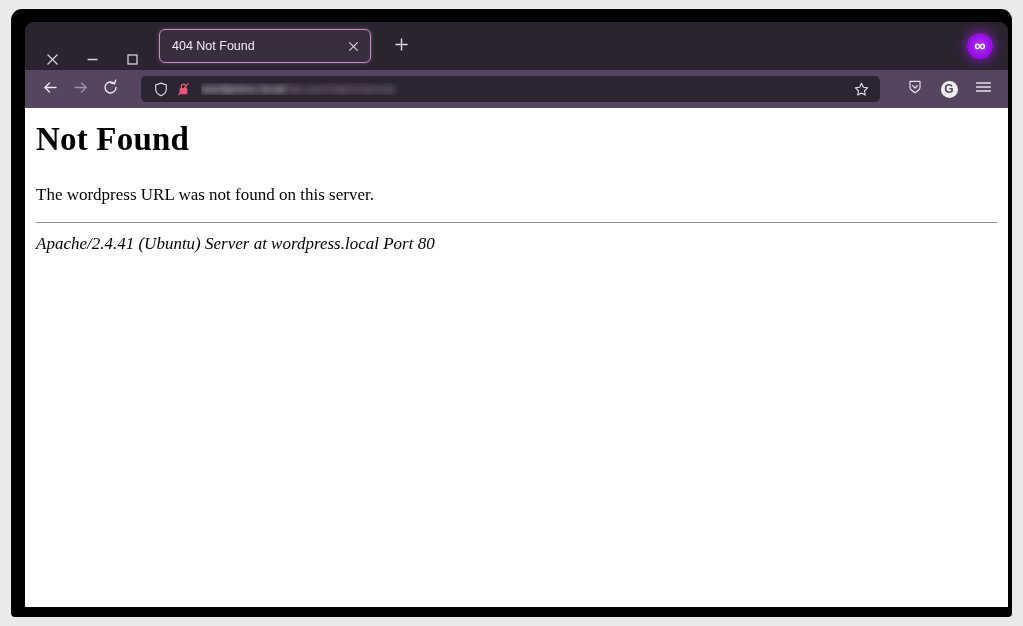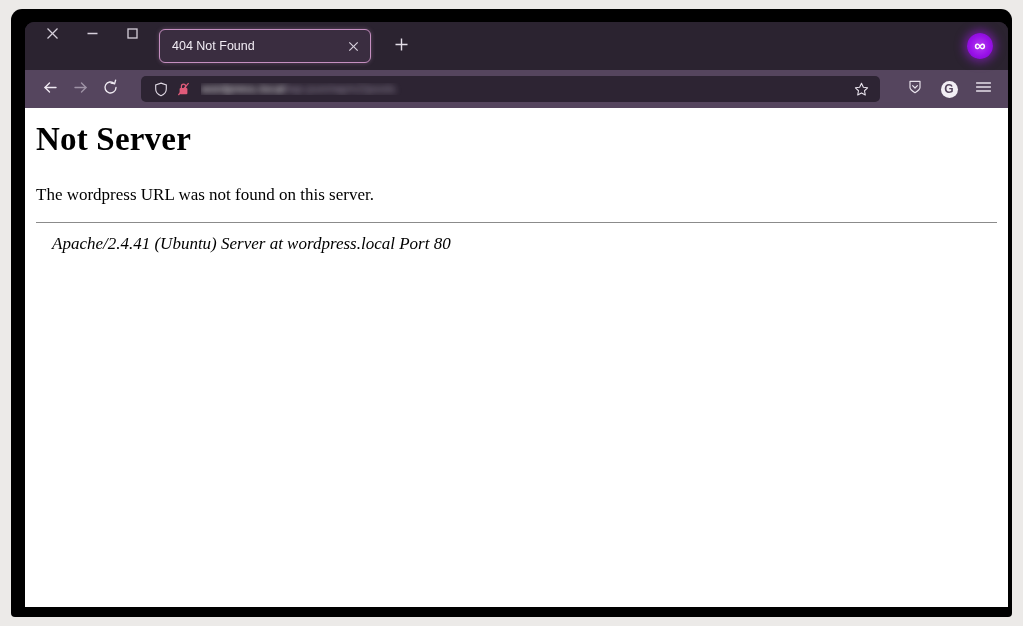--- a/index.html
+++ b/index.html
@@ -40,21 +40,21 @@
     background: #2b2330;
     display: flex;
     flex-direction: column;
   }
 
   
   #titlebar {
     height: 48px;
     background: #2b2330;
     display: flex;
-    align-items: flex-start;
+    align-items: flex-end;
     flex: none;
     position: relative;
   }
 
   .wincontrols {
     display: flex;
     align-items: center;
     gap: 18px;
     padding-left: 16px;
     padding-right: 10px;
@@ -264,21 +264,21 @@
   }
   #content-rule {
     border: none;
     border-top: 1px solid #8b8b8b;
     margin: 17px 0 0 0;
     height: 0;
   }
   #server-signature {
     font-style: italic;
     font-size: 17px;
-    margin: 11px 0 0 16px;
+    margin: 11px 0 0 0;
     line-height: 1.2;
   }
 </style>
 </head>
 <body>
 
 <div id="window-frame">
   <div id="browser-window">
 
     <div id="titlebar">
@@ -412,20 +412,20 @@
               <line x1="1.6" y1="3" x2="15.4" y2="3"></line>
               <line x1="1.6" y1="7" x2="15.4" y2="7"></line>
               <line x1="1.6" y1="11" x2="15.4" y2="11"></line>
             </svg>
           </span>
         </div>
       </div>
     </div>
 
     <div id="content">
-      <h1 id="page-heading">Not Server</h1>
+      <h1 id="page-heading">Not Found</h1>
       <p id="page-message">The wordpress URL was not found on this server.</p>
       <hr id="content-rule">
       <address id="server-signature">Apache/2.4.41 (Ubuntu) Server at wordpress.local Port 80</address>
     </div>
 
   </div>
 </div>
 
 </body></html>

